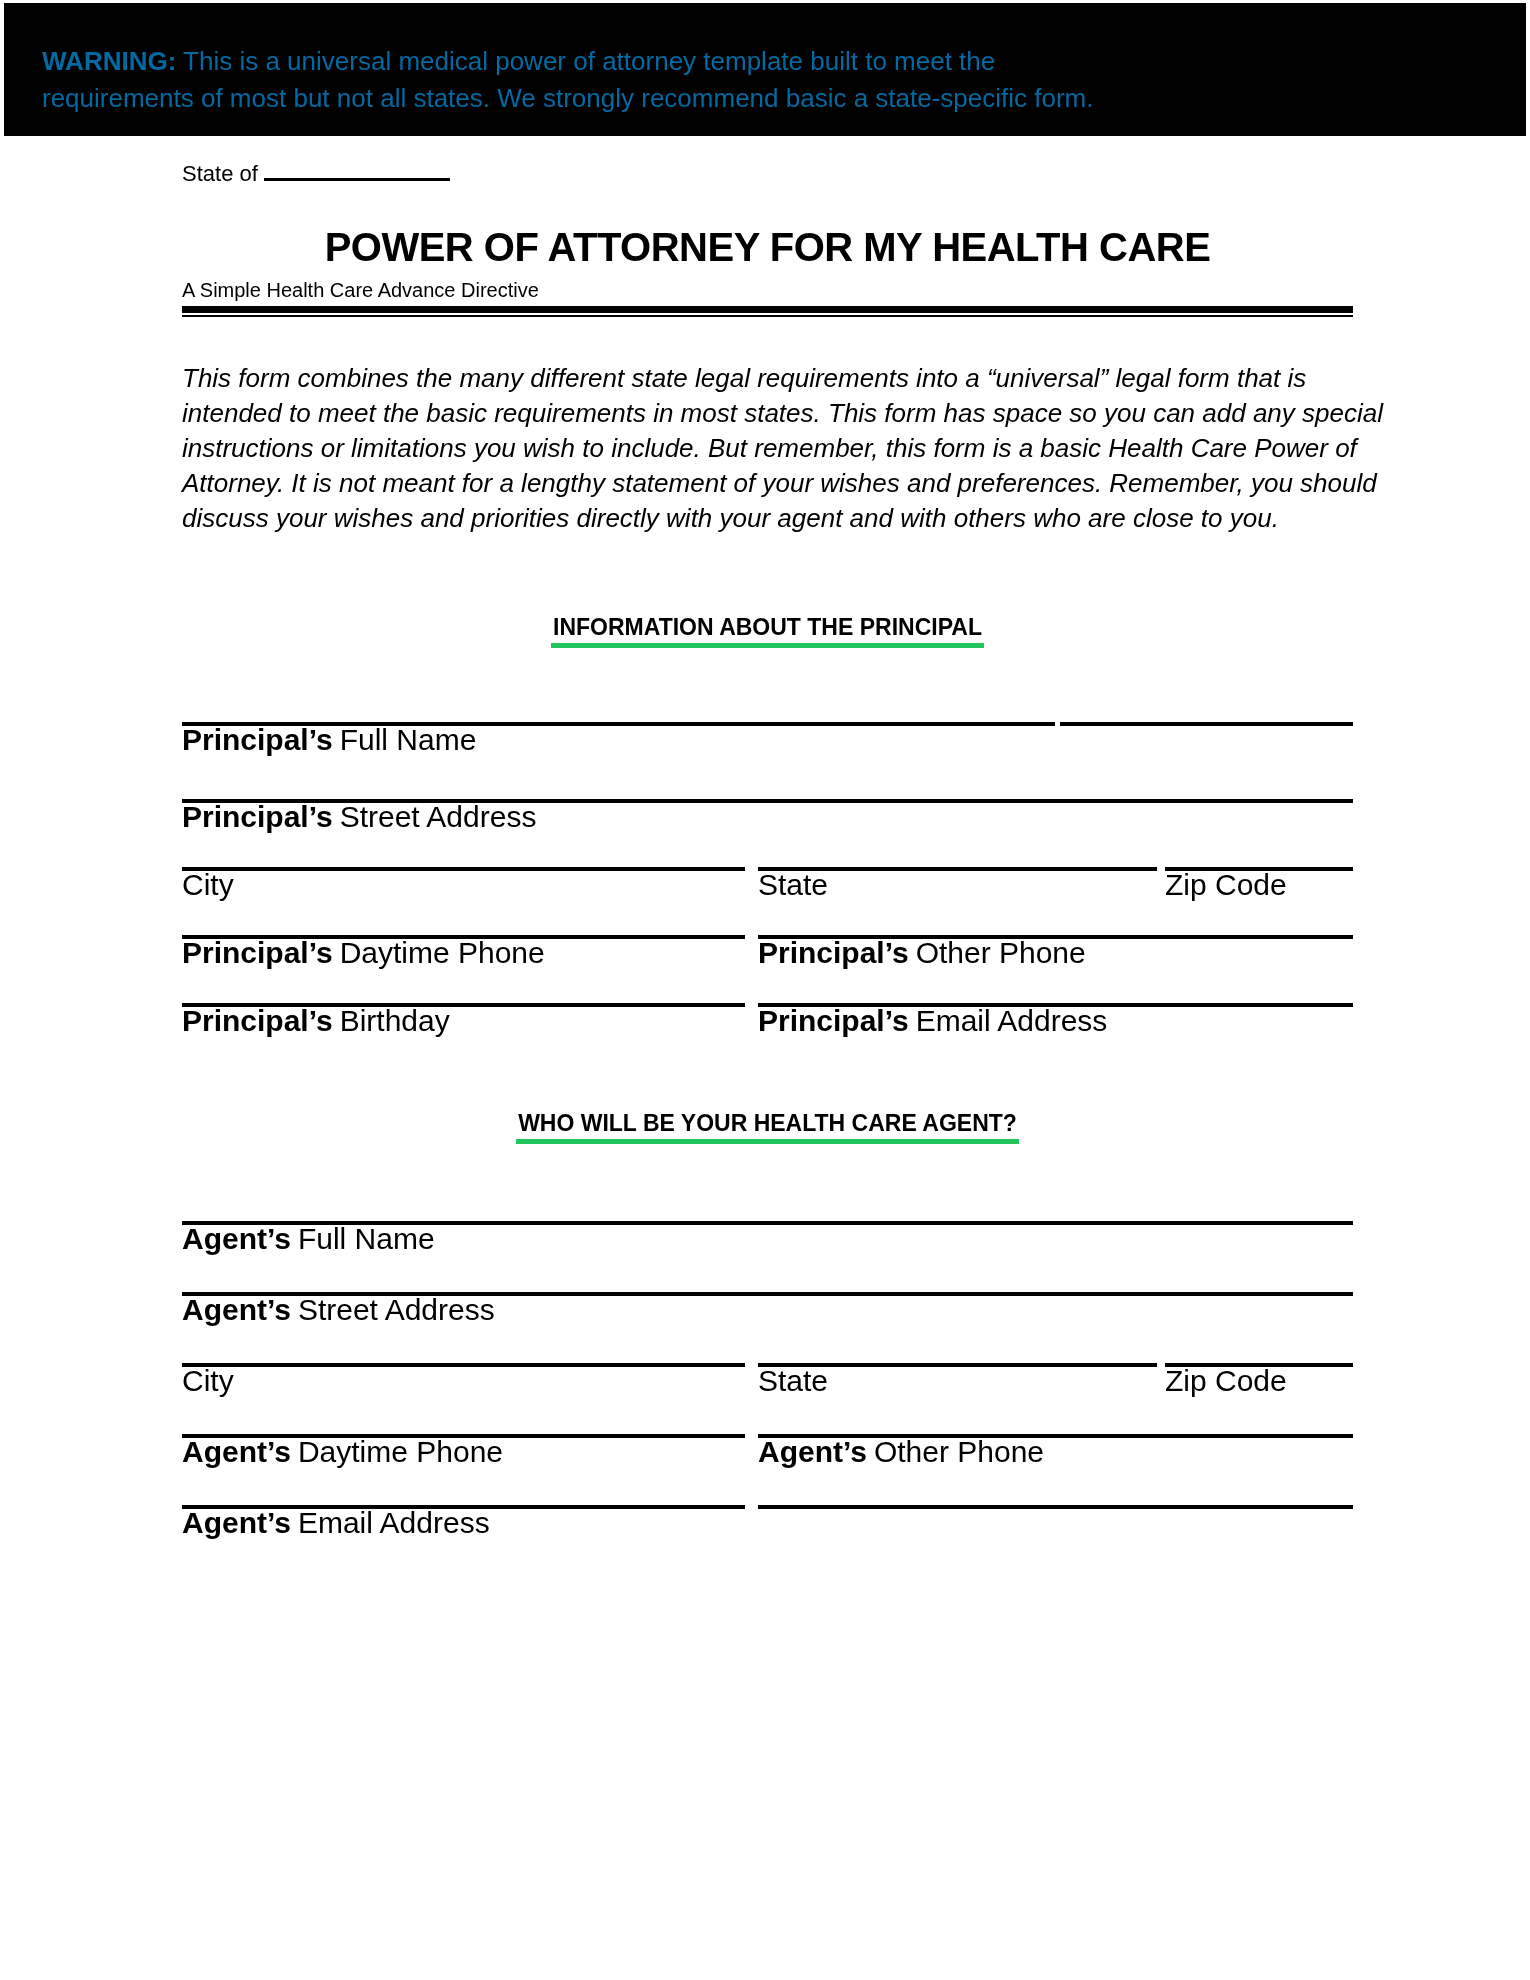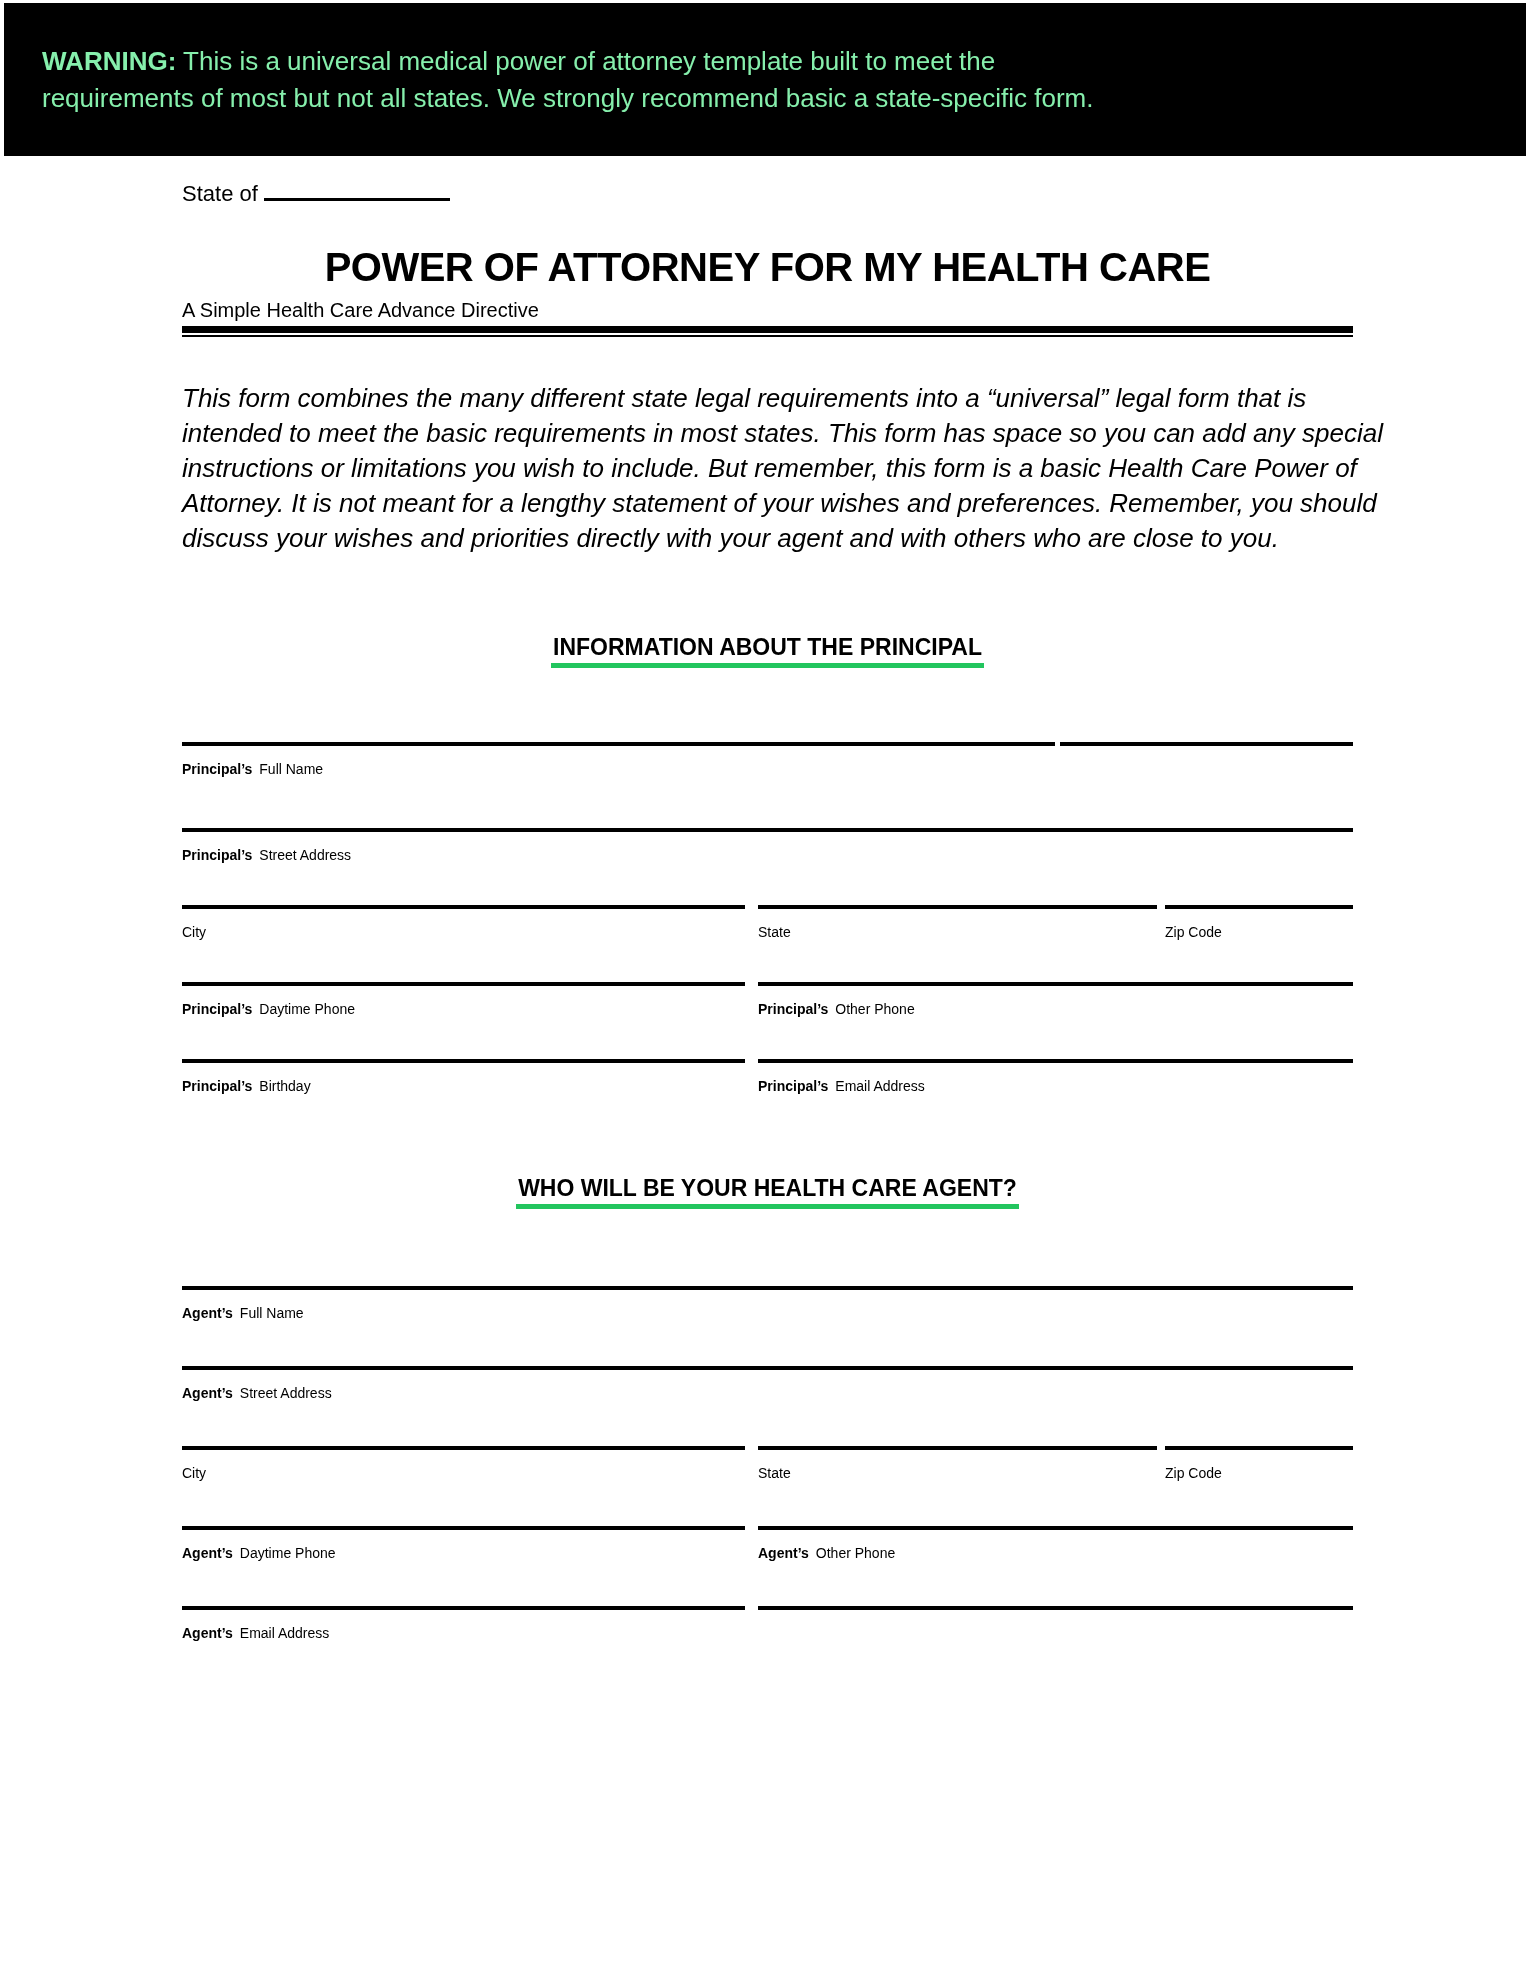--- a/index.html
+++ b/index.html
@@ -7,24 +7,24 @@
     position:relative;
     width:1530px; height:1980px;
     background:#ffffff;
     color:#000000;
     font-family:"Liberation Sans", sans-serif;
     overflow:hidden;
   }
   
   .banner {
     margin:3px 4px 0 4px;
-    height:153px;
+    height:133px;
     box-sizing:border-box;
     background:#000000;
-    color:#86efac;
+    color:#0369a1;
     padding:40px 40px 0 38px;
     font-size:26px;
     line-height:37px;
   }
   .banner .b-line { white-space:nowrap; }
   .bold { font-weight:bold; }
 
   
   .content { margin-left:182px; width:1171px; }
 
@@ -75,21 +75,21 @@
   .w-full   { width:1171px; }
   .w-fn-a   { width:873px; }
   .w-fn-b   { width:293px; margin-left:5px; }
   .w-city   { width:563px; }
   .w-state  { width:399px; margin-left:13px; }
   .w-zip    { width:188px; margin-left:8px; }
   .w-half-a { width:563px; }
   .w-half-b { width:595px; margin-left:13px; }
 
   .blank { height:4px; background:#000000; }
-  .lbl { padding-top:9px; font-size:14px; line-height:28px; white-space:nowrap; }
+  .lbl { font-size:30px; line-height:28px; white-space:nowrap; }
   .lbl .rest { margin-left:7px; }
 </style>
 </head>
 <body>
 
 <div class="page">
 
   <div class="banner">
     <div class="b-line"><span class="bold">WARNING:</span><span> This is a universal medical power of attorney template built to meet the</span></div>
     <div class="b-line">requirements of most but not all states. We strongly recommend basic a state-specific form.</div>

